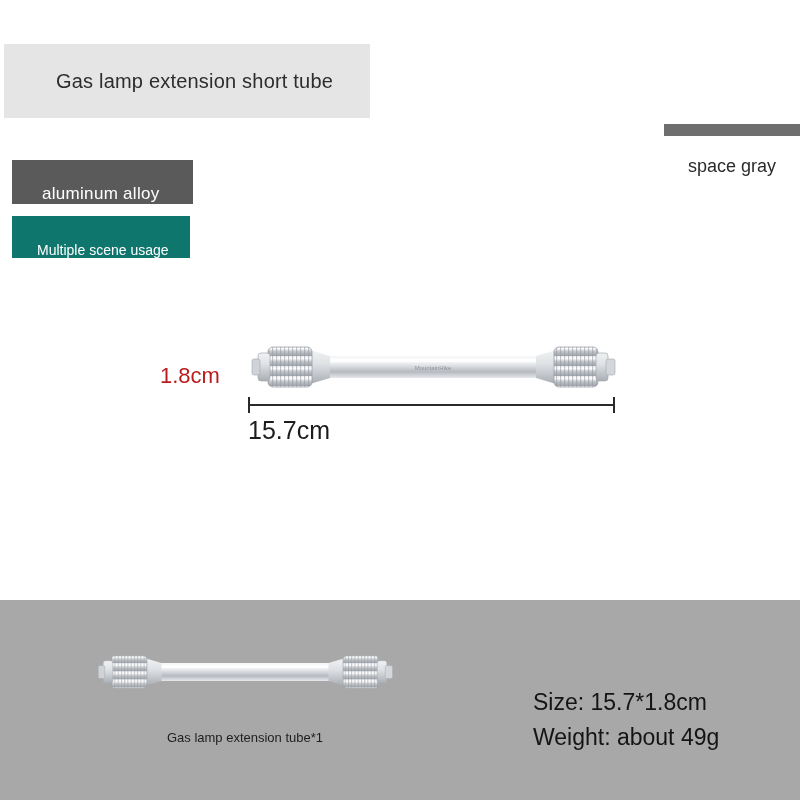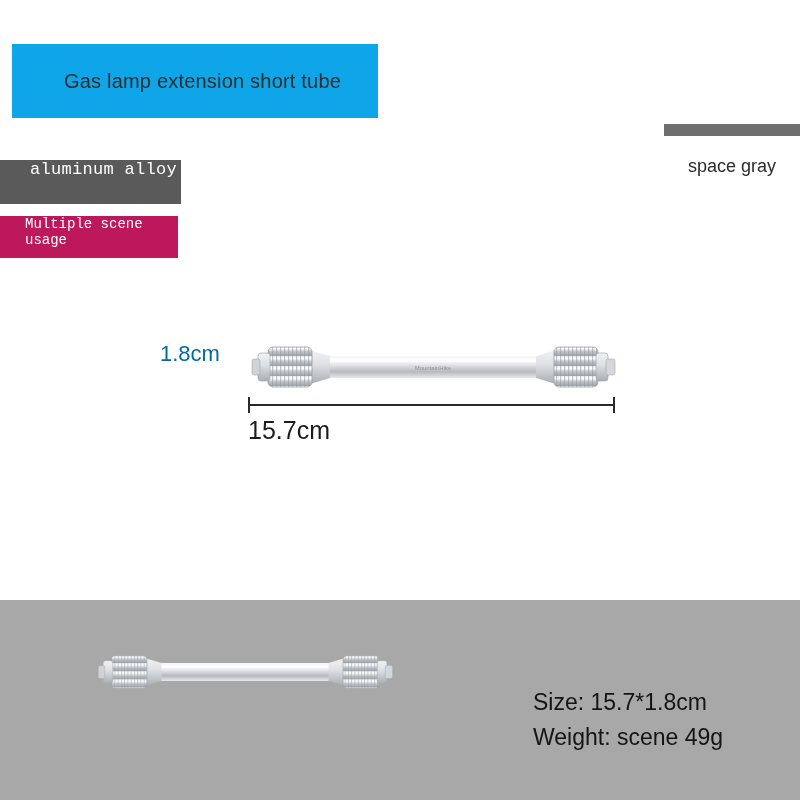--- a/index.html
+++ b/index.html
@@ -16,25 +16,25 @@
   }
   .page {
     position: relative;
     width: 800px;
     height: 800px;
   }
 
   
   .title-banner {
     position: absolute;
-    left: 12px;
+    left: 4px;
     top: 44px;
     width: 366px;
     height: 74px;
-    background: #0ea5e9;
+    background: #e5e5e5;
     display: flex;
     align-items: center;
   }
   .title-banner .title-text {
     margin-left: 52px;
     font-size: 20px;
     color: #2d2d2d;
     letter-spacing: 0.2px;
     font-family: "Liberation Sans", sans-serif;
   }
@@ -55,63 +55,62 @@
   .swatch-label {
     margin-top: 20px;
     font-size: 18px;
     color: #2b2b2b;
     text-align: center;
   }
 
   
   .tag {
     position: absolute;
-    left: 0;
+    left: 12px;
     background: #5a5a5a;
     color: #ffffff;
     display: flex;
-    align-items: flex-start;
-    font-family: Liberation Mono, monospace;
+    align-items: flex-end;
   }
   .tag-1 {
     top: 160px;
     width: 181px;
     height: 44px;
   }
   .tag-1 .tag-text {
     margin-left: 30px;
     font-size: 17px;
     letter-spacing: 0.3px;
   }
   .tag-2 {
     top: 216px;
     width: 178px;
     height: 42px;
-    background: #be185d;
+    background: #0f766e;
   }
   .tag-2 .tag-text {
     margin-left: 25px;
     font-size: 14px;
   }
 
   
   .product-main {
     position: absolute;
     left: 248px;
     top: 336px;
     width: 370px;
     height: 62px;
   }
 
   .dim-height {
     position: absolute;
     left: 160px;
-    top: 341px;
+    top: 363px;
     font-size: 22px;
-    color: #0369a1;
+    color: #b91c1c;
   }
   .dim-rule {
     position: absolute;
     left: 248px;
     top: 404px;
     width: 367px;
     height: 2px;
     background: #2a2a2a;
   }
   .dim-rule::before,
@@ -263,19 +262,20 @@
       <rect x="20" y="11" width="44" height="40" rx="5" fill="none" stroke="#9ba0a6" stroke-width="0.8"></rect>
       <rect x="10" y="17" width="12" height="28" rx="3" fill="url(#capGrad)" stroke="#a5aab0" stroke-width="0.7"></rect>
       <rect x="4" y="23" width="8" height="16" rx="2" fill="#cfd3d8" stroke="#a5aab0" stroke-width="0.6"></rect>
       <rect x="306" y="11" width="44" height="40" rx="5" fill="url(#ridges)"></rect>
       <rect x="306" y="11" width="44" height="40" rx="5" fill="none" stroke="#9ba0a6" stroke-width="0.8"></rect>
       <rect x="348" y="17" width="12" height="28" rx="3" fill="url(#capGrad)" stroke="#a5aab0" stroke-width="0.7"></rect>
       <rect x="358" y="23" width="9" height="16" rx="2" fill="#d3d7db" stroke="#a5aab0" stroke-width="0.6"></rect>
     </svg>
   </div>
 
+  <div class="bottom-caption">Gas lamp extension tube*1</div>
 
   <div class="specs">
     <div>Size: 15.7*1.8cm</div>
-    <div>Weight: scene 49g</div>
+    <div>Weight: about 49g</div>
   </div>
 
 </div>
 
 </body></html>

